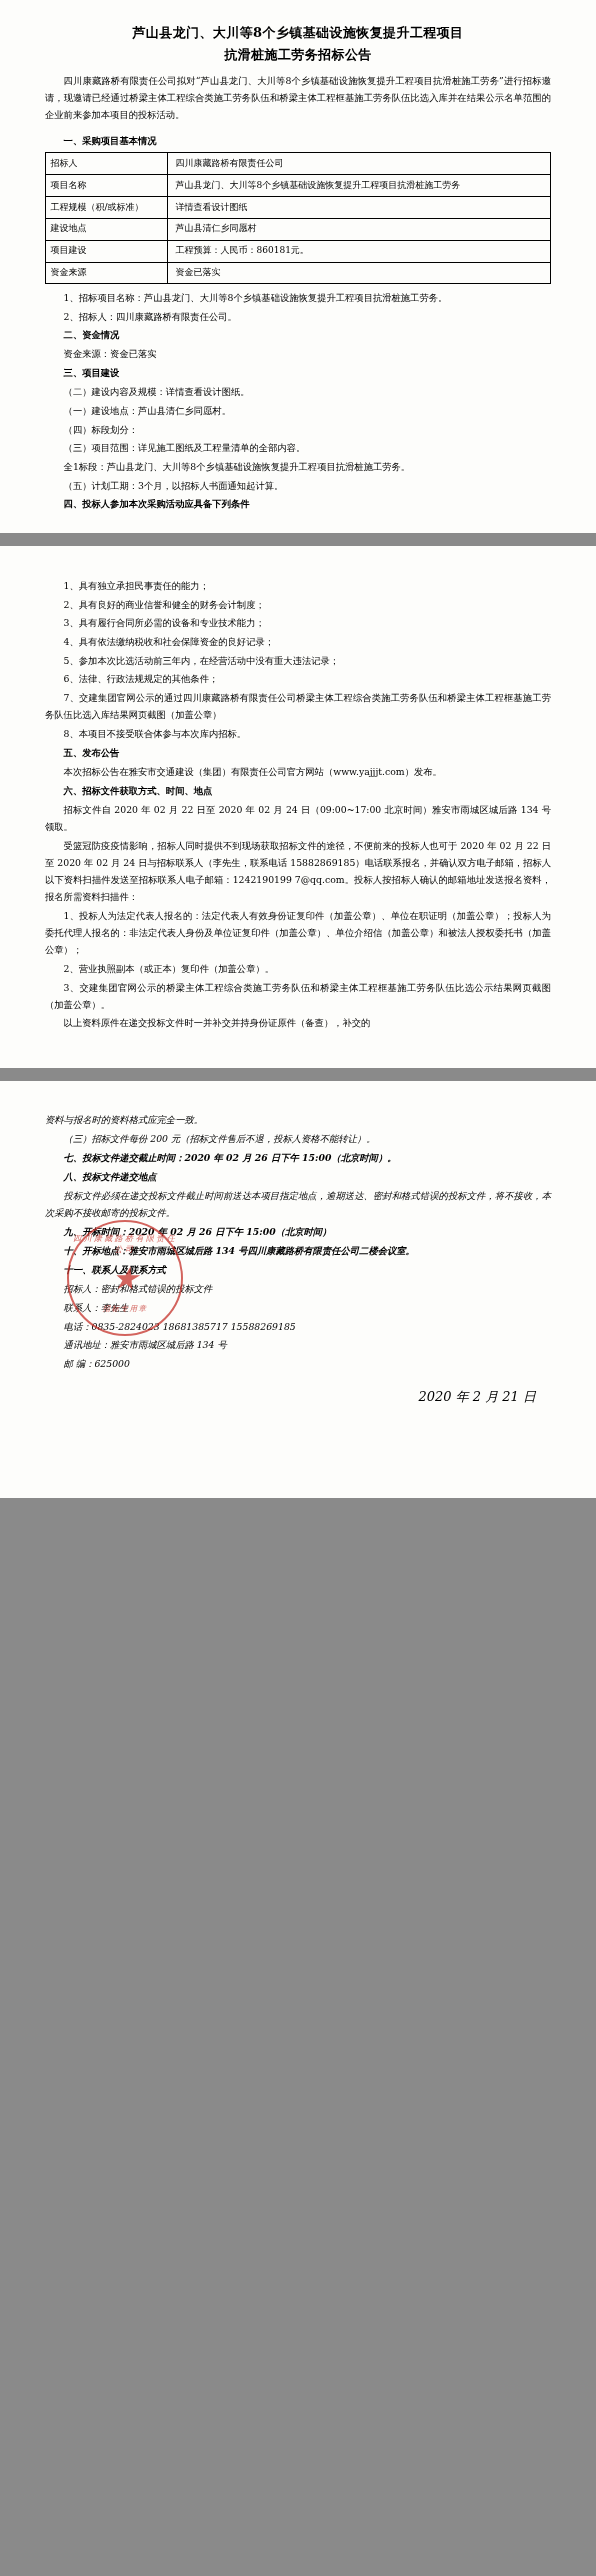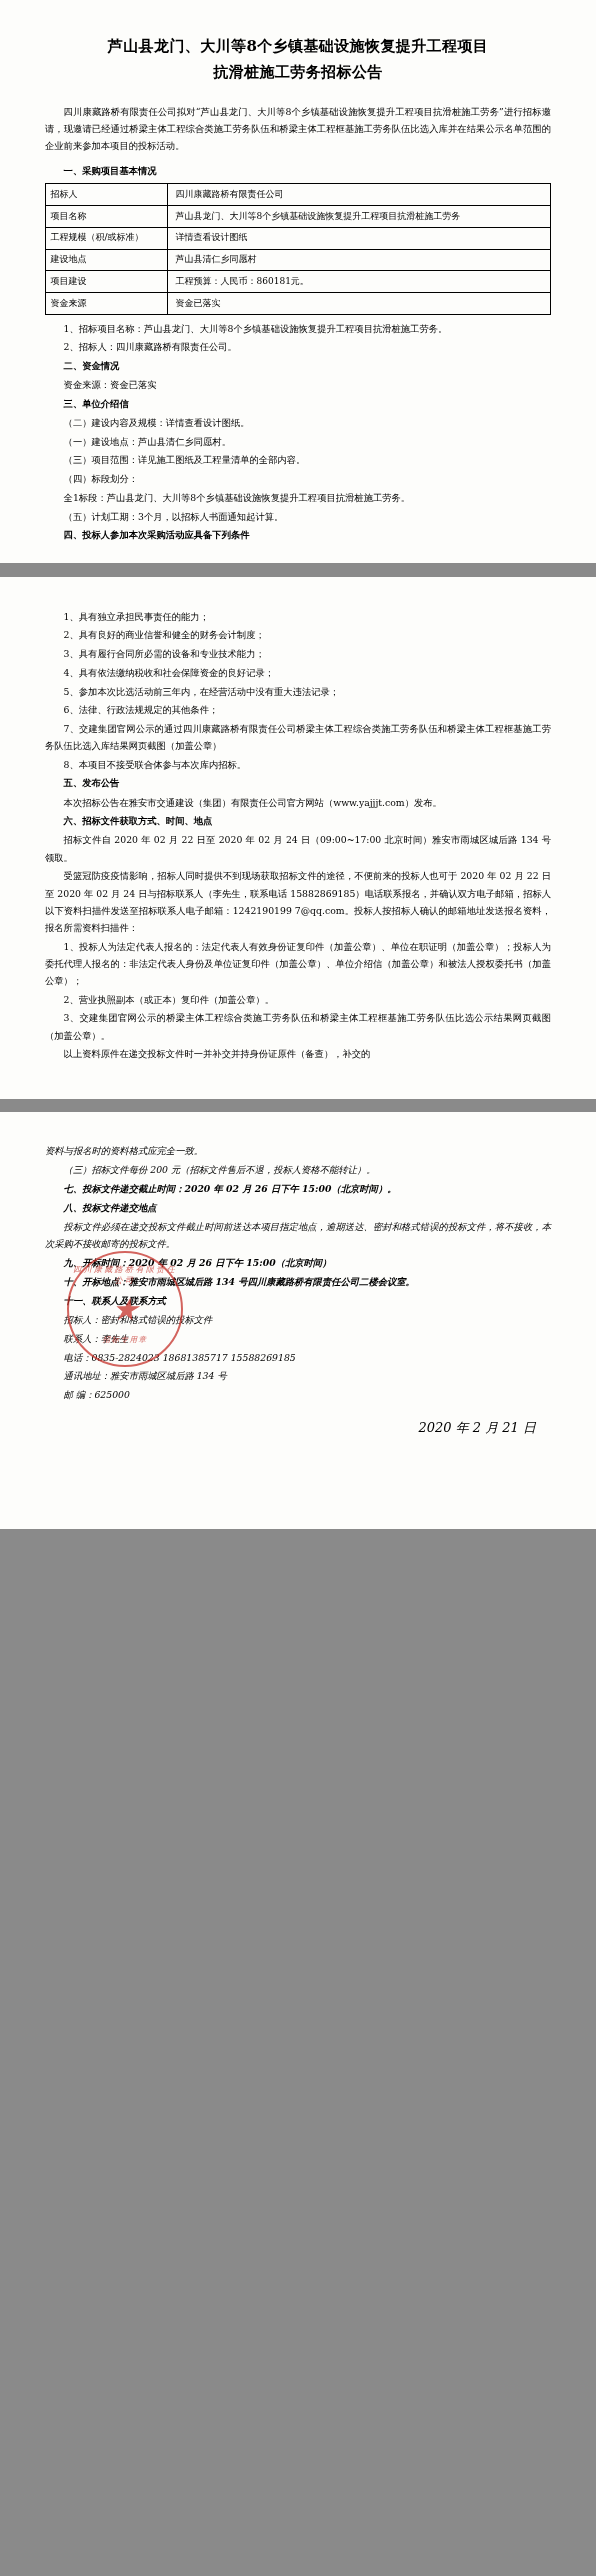--- a/index.html
+++ b/index.html
@@ -19,25 +19,25 @@
   }
   .page-gap {
     height: 13.4px;
     background: #8a8a8a;
   }
   .inner {
     padding: 0 45px;
     box-sizing: border-box;
   }
   h1.doc-title {
-    font-size: 15px;
+    font-size: 13px;
     font-weight: bold;
     text-align: center;
     line-height: 1.7;
-    margin: 12px;
+    margin: 0;
     padding: 0;
     letter-spacing: 0.4px;
   }
   p.para {
     font-size: 9.3px;
     line-height: 1.85;
     margin: 0 0 1.5px 0;
     text-indent: 2em;
     text-align: justify;
   }
@@ -160,25 +160,25 @@
           <td class="label">资金来源</td>
           <td class="value">资金已落实</td>
         </tr>
       </tbody>
     </table>
 
     <p class="para">1、招标项目名称：芦山县龙门、大川等8个乡镇基础设施恢复提升工程项目抗滑桩施工劳务。</p>
     <p class="para">2、招标人：四川康藏路桥有限责任公司。</p>
     <div class="sec-head">二、资金情况</div>
     <p class="para">资金来源：资金已落实</p>
-    <div class="sec-head">三、单位介绍信</div>
+    <div class="sec-head">三、项目建设</div>
     <p class="para">（二）建设内容及规模：详情查看设计图纸。</p>
     <p class="para">（一）建设地点：芦山县清仁乡同愿村。</p>
+    <p class="para">（四）标段划分：</p>
     <p class="para">（三）项目范围：详见施工图纸及工程量清单的全部内容。</p>
-    <p class="para">（四）标段划分：</p>
     <p class="para">全1标段：芦山县龙门、大川等8个乡镇基础设施恢复提升工程项目抗滑桩施工劳务。</p>
     <p class="para">（五）计划工期：3个月，以招标人书面通知起计算。</p>
     <div class="sec-head">四、投标人参加本次采购活动应具备下列条件</div>
   </div>
 </div>
 
 <div class="page-gap"></div>
 
 <div class="page page2">
   <div class="inner">

